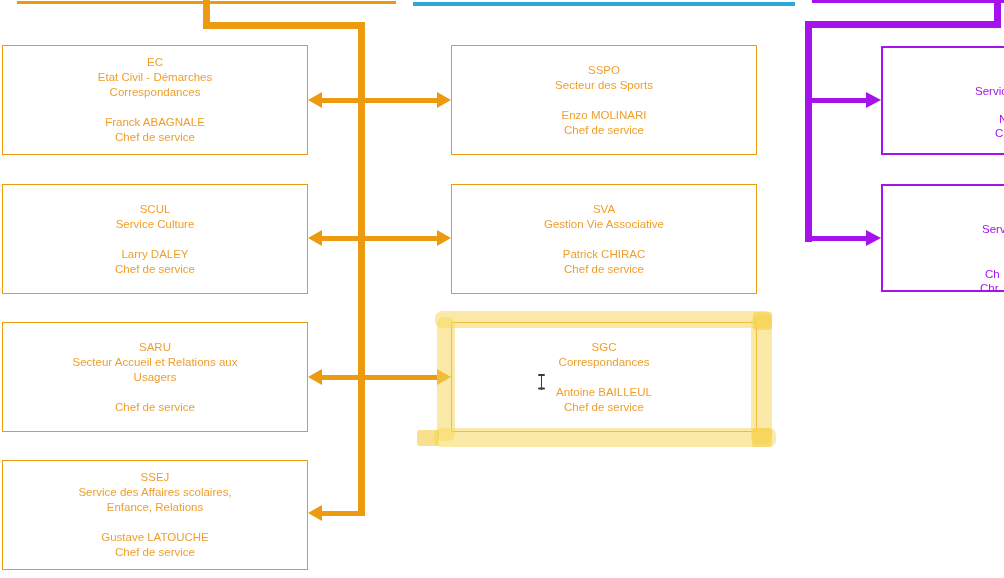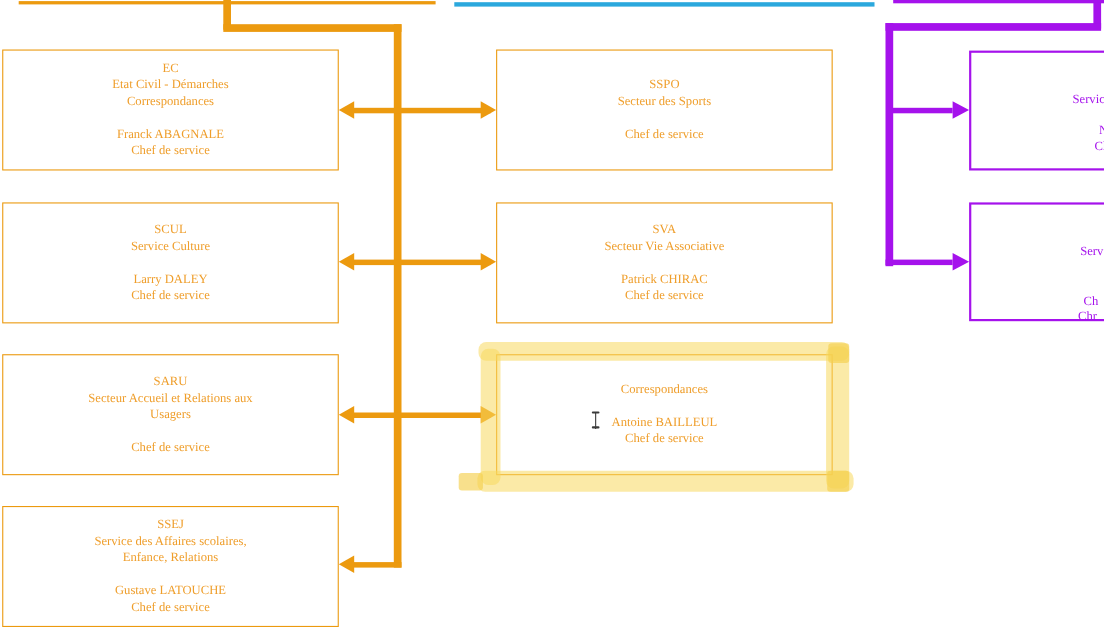--- a/index.html
+++ b/index.html
@@ -4,21 +4,21 @@
 <style>
   :root{
     --orange:#EC9A0F;
     --orange-text:#EF9E2B;
     --teal:#2BA8DD;
     --purple:#A512EC;
   }
   html,body{margin:0;padding:0;background:#ffffff;}
   #stage{
     position:relative;width:1004px;height:578px;overflow:hidden;background:#ffffff;
-    font-family:Liberation Serif, serif;
+    font-family:Liberation Sans, sans-serif;
   }
   
   .obox{
     position:absolute;box-sizing:border-box;width:306px;height:110px;
     border:1.5px solid var(--orange);background:#ffffff;
     display:flex;flex-direction:column;justify-content:center;align-items:center;
     text-align:center;color:var(--orange-text);font-size:11.5px;line-height:15px;
   }
   .obox .line{min-height:15px;white-space:pre;display:block;width:100%;}
   .pbox{
@@ -114,32 +114,34 @@
     <span class="line">Enfance, Relations</span>
     <span class="line"></span>
     <span class="line">Gustave LATOUCHE</span>
     <span class="line">Chef de service</span>
   </div>
 
   <div class="obox" style="left:451px;top:45px;">
     <span class="line">SSPO</span>
     <span class="line">Secteur des Sports</span>
     <span class="line"></span>
+    <span class="line">Enzo MOLINARI</span>
     <span class="line">Chef de service</span>
   </div>
 
   <div class="obox" style="left:451px;top:184px;">
     <span class="line">SVA</span>
-    <span class="line">Secteur Vie Associative</span>
+    <span class="line">Gestion Vie Associative</span>
     <span class="line"></span>
     <span class="line">Patrick CHIRAC</span>
     <span class="line">Chef de service</span>
   </div>
 
   <div class="obox" style="left:451px;top:322px;">
+    <span class="line">SGC</span>
     <span class="line">Correspondances</span>
     <span class="line"></span>
     <span class="line">Antoine BAILLEUL</span>
     <span class="line">Chef de service</span>
   </div>
 
   <div class="pbox" style="left:881px;top:46px;height:109px;">
     <span class="frag" style="left:92px;top:36px;">Servic</span>
     <span class="frag" style="left:116px;top:64px;">N</span>
     <span class="frag" style="left:112px;top:78px;">Ch</span>

